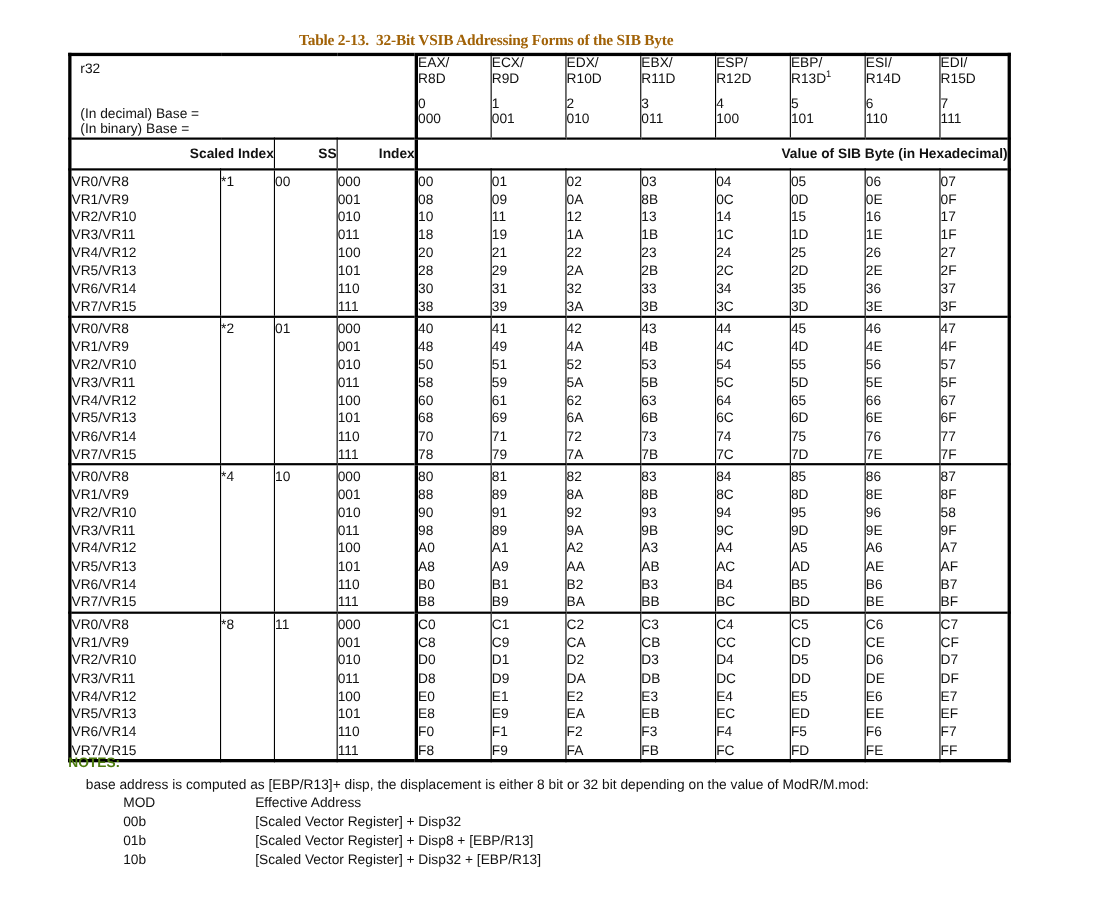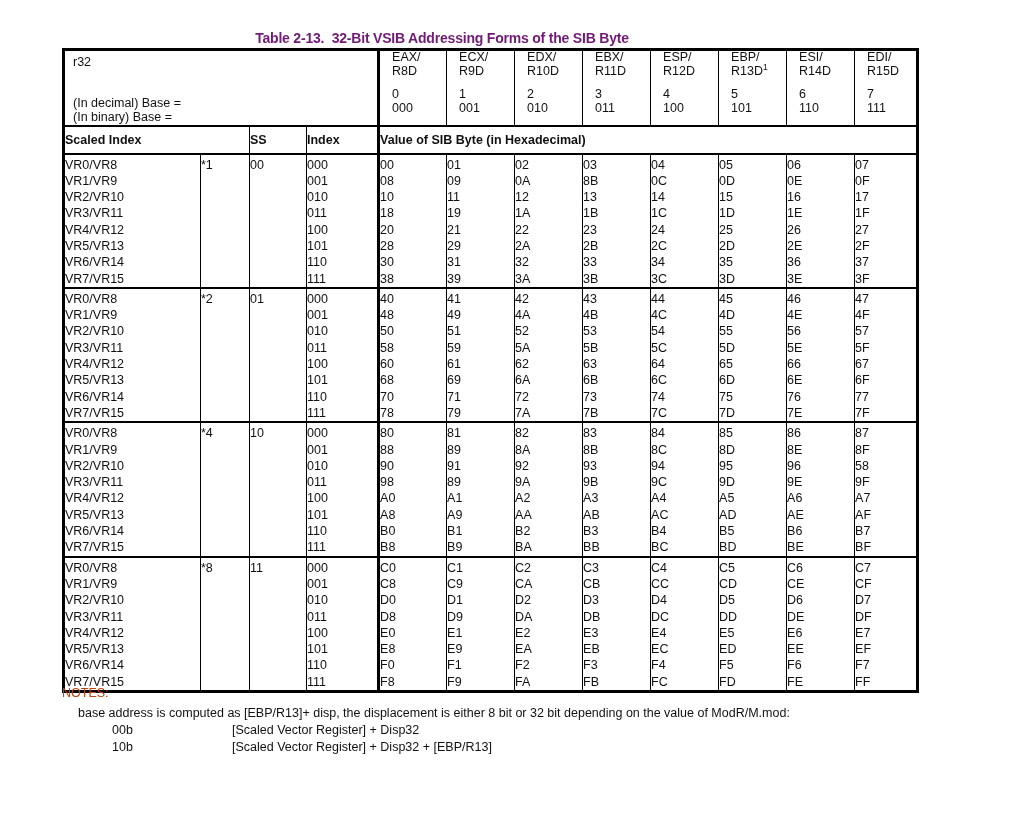--- a/index.html
+++ b/index.html
@@ -7,21 +7,21 @@
     position:relative;
     width:1009px;height:837px;
     background:#ffffff;
     font-family:"Liberation Sans","DejaVu Sans",sans-serif;
     color:#111111;
     overflow:hidden;
   }
   .title{
     position:absolute;left:0;top:30px;width:884px;
     text-align:center;font-size:14px;font-weight:bold;
-    color:#701a75;white-space:pre;letter-spacing:-0.2px;
+    color:#a16207;white-space:pre;letter-spacing:-0.2px;font-family:Liberation Serif, serif;
   }
   table.vsib{
     position:absolute;left:62px;top:48px;width:857px;
     border-collapse:collapse;table-layout:fixed;
     border:3px solid #000;
   }
   table.vsib td{
     border:1px solid #000;
     vertical-align:top;
     padding:0;
@@ -31,37 +31,37 @@
   }
   .thickL{border-left:3px solid #000 !important;}
   tr.rowA{height:76px;}
   tr.rowA td{border-bottom:2px solid #000;}
   .corner-inner{
     height:69px;display:flex;flex-direction:column;
     justify-content:space-between;padding:4px 0 0 8px;
   }
   .corner-bottom div{line-height:13.5px;height:13.5px;}
   td.reg{padding:4px 0 0 7px;}
-  td.reg .ln1{line-height:13.5px;height:13.5px;padding-left:12px;}
+  td.reg .ln1{line-height:13.5px;height:13.5px;}
   td.reg .gapline{margin-top:10px;}
   td.reg sup{font-size:8.5px;line-height:0;}
   tr.rowB{height:28px;}
   tr.rowB td{
-    text-align:left;font-weight:bold;vertical-align:middle;
+    text-align:right;font-weight:bold;vertical-align:middle;
     border-bottom:2px solid #000;
   }
   tr.block td{border-top:2px solid #000;padding-top:2px;}
   .ln{line-height:16.3px;height:16.3px;white-space:pre;}
   td.names{padding-left:10px;}
   td.scale{padding-left:6px;}
   td.ssbits{padding-left:10px;}
   td.idx{padding-left:11px;}
   td.hex{padding-left:8px;}
   .notes{position:absolute;left:62px;top:686px;width:910px;font-size:12.5px;}
-  .notes-heading{color:#c2410c;font-weight:normal;margin-bottom:5px;font-size:12.5px;}
+  .notes-heading{color:#4d7c0f;font-weight:bold;margin-bottom:5px;font-size:12.5px;}
   .note-l1{line-height:17px;}
   .note-l2{line-height:17px;padding-left:16px;}
   .mod-row{line-height:17px;padding-left:50px;}
   .mod-col{display:inline-block;width:120px;}
 </style>
 </head>
 <body>
 
 <div class="page">
   <div class="title">Table 2-13.  32-Bit VSIB Addressing Forms of the SIB Byte</div>
@@ -579,17 +579,19 @@
             <div class="ln">FF</div>
           </td>
         </tr>
       </tbody>
   </table>
 
   <div class="notes">
     <div class="notes-heading">NOTES:</div>
     <div class="note-l2">base address is computed as [EBP/R13]+ disp, the displacement is either 8 bit or 32 bit depending on the value of ModR/M.mod:</div>
     <div id="mod-table">
+        <div class="mod-row"><span class="mod-col">MOD</span><span>Effective Address</span></div>
         <div class="mod-row"><span class="mod-col">00b</span><span>[Scaled Vector Register] + Disp32</span></div>
+        <div class="mod-row"><span class="mod-col">01b</span><span>[Scaled Vector Register] + Disp8 + [EBP/R13]</span></div>
         <div class="mod-row"><span class="mod-col">10b</span><span>[Scaled Vector Register] + Disp32 + [EBP/R13]</span></div>
       </div>
   </div>
 </div>
 
 </body></html>

